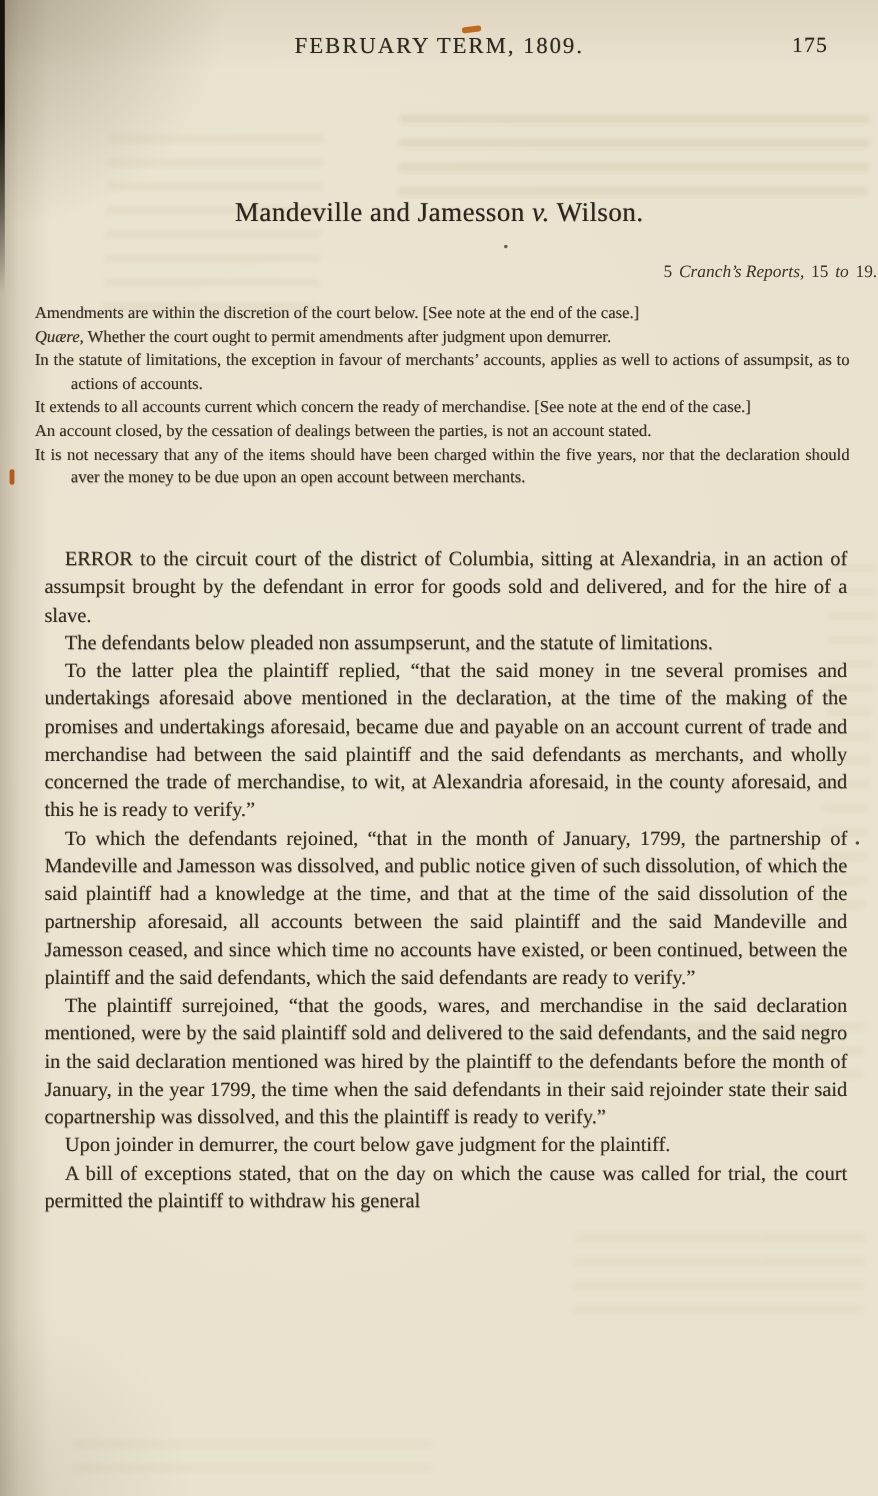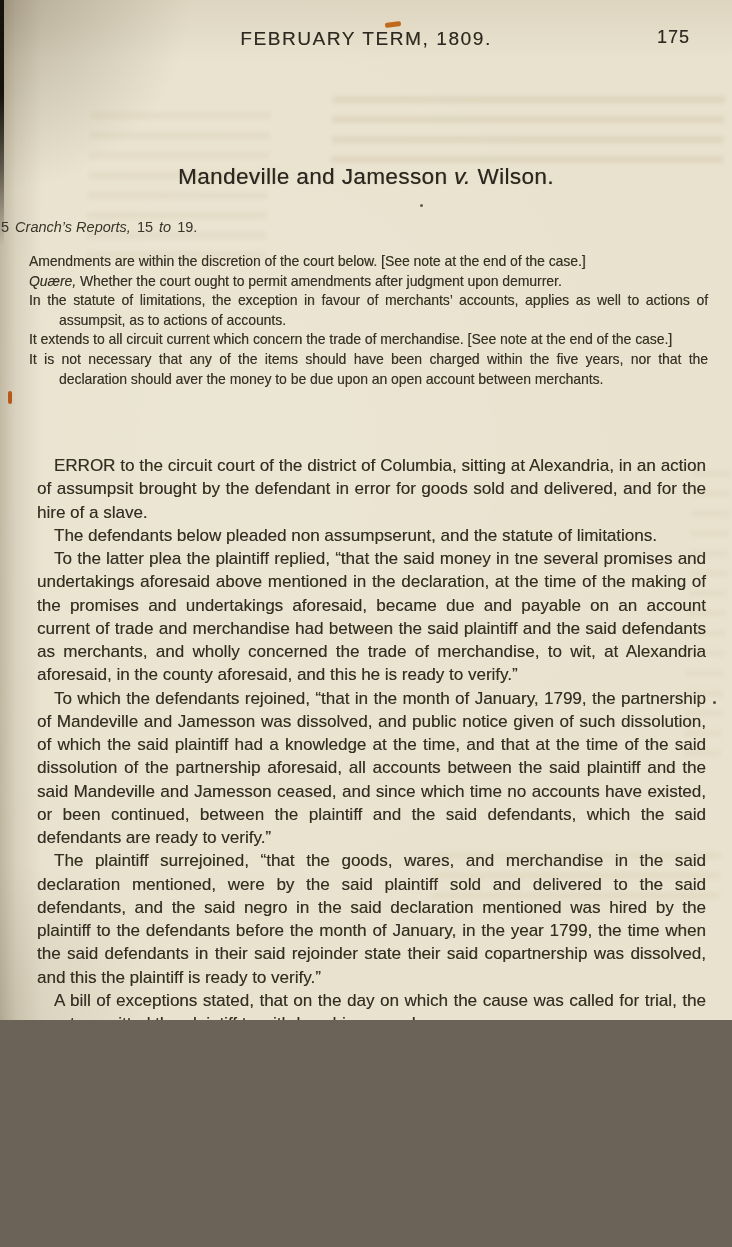--- a/index.html
+++ b/index.html
@@ -1,20 +1,20 @@
 <!DOCTYPE html>
 <html><head>
 <meta charset="utf-8">
 <style>
   html,body{margin:0;padding:0;background:#6b6358;}
   .page{
     position:relative;
-    width:732px;height:1020px;
+    width:732px;height:1247px;
     margin:0 auto;
-    font-family:Liberation Sans, sans-serif;
+    font-family:Liberation Serif, serif;
     color:#332d23;
     background:
       radial-gradient(ellipse at 35% 45%, rgba(255,255,255,0.12), rgba(255,255,255,0) 62%),
       radial-gradient(circle at 0% 0%, rgba(82,70,48,0.30), rgba(82,70,48,0) 190px),
       radial-gradient(circle at 0% 100%, rgba(82,70,48,0.12), rgba(82,70,48,0) 160px),
       linear-gradient(90deg, rgba(95,80,52,0.30) 0px, rgba(95,80,52,0.12) 16px, rgba(95,80,52,0) 42px),
       linear-gradient(180deg, rgba(120,100,70,0.10) 0px, rgba(120,100,70,0) 60px),
       #e9e2ce;
     overflow:hidden;
   }
@@ -34,21 +34,21 @@
     font-size:18px;letter-spacing:1px;color:#2e2920;
   }
   .case-title{
     position:absolute;top:164px;left:0;width:100%;
     text-align:center;font-size:22.5px;letter-spacing:0.4px;
     color:#2b261d;margin:0;font-weight:normal;
     text-shadow:0.4px 0.4px 0.7px rgba(43,38,29,0.55);
   }
   .citation{
     position:absolute;top:219px;left:0;width:100%;
-    text-align:left;font-size:14.5px;color:#3a342a;
+    text-align:right;font-size:14.5px;color:#3a342a;
   }
   .citation .it{font-style:italic;}
   .citation span{padding:0 1px;}
 
   .headnotes{
     position:absolute;top:252px;left:29px;width:679px;
     font-size:13.9px;line-height:19.6px;text-align:justify;
     color:#363025;
   }
   .headnote{padding-left:30px;text-indent:-30px;margin:0;}
@@ -113,32 +113,33 @@
     <span class="it">Cranch’s Reports,</span>
     <span>15</span>
     <span class="it">to</span>
     <span>19.</span>
   </div>
 
   <div class="headnotes ink" id="headnotes">
       <p class="headnote">Amendments are within the discretion of the court below.  [See note at the end of the case.]</p>
       <p class="headnote"><span class="lead-italic">Quære,</span> Whether the court ought to permit amendments after judgment upon demurrer.</p>
       <p class="headnote">In the statute of limitations, the exception in favour of merchants’ accounts, applies as well to actions of assumpsit, as to actions of accounts.</p>
-      <p class="headnote">It extends to all circuit current which concern the trade of merchandise.  [See note at the end of the case.]</p>
+      <p class="headnote">It extends to all accounts current which concern the ready of merchandise.  [See note at the end of the case.]</p>
+      <p class="headnote">An account closed, by the cessation of dealings between the parties, is not an account stated.</p>
       <p class="headnote">It is not necessary that any of the items should have been charged within the five years, nor that the declaration should aver the money to be due upon an open account between merchants.</p>
     </div>
 
   <div class="body-text ink" id="body-paragraphs">
       <p>ERROR to the circuit court of the district of Columbia, sitting at Alexandria, in an action of assumpsit brought by the defendant in error for goods sold and delivered, and for the hire of a slave.</p>
       <p>The defendants below pleaded non assumpserunt, and the statute of limitations.</p>
       <p>To the latter plea the plaintiff replied, “that the said money in tne several promises and undertakings aforesaid above mentioned in the declaration, at the time of the making of the promises and undertakings aforesaid, became due and payable on an account current of trade and merchandise had between the said plaintiff and the said defendants as merchants, and wholly concerned the trade of merchandise, to wit, at Alexandria aforesaid, in the county aforesaid, and this he is ready to verify.”</p>
       <p>To which the defendants rejoined, “that in the month of January, 1799, the partnership of Mandeville and Jamesson was dissolved, and public notice given of such dissolution, of which the said plaintiff had a knowledge at the time, and that at the time of the said dissolution of the partnership aforesaid, all accounts between the said plaintiff and the said Mandeville and Jamesson ceased, and since which time no accounts have existed, or been continued, between the plaintiff and the said defendants, which the said defendants are ready to verify.”</p>
       <p>The plaintiff surrejoined, “that the goods, wares, and merchandise in the said declaration mentioned, were by the said plaintiff sold and delivered to the said defendants, and the said negro in the said declaration mentioned was hired by the plaintiff to the defendants before the month of January, in the year 1799, the time when the said defendants in their said rejoinder state their said copartnership was dissolved, and this the plaintiff is ready to verify.”</p>
+      <p>Upon joinder in demurrer, the court below gave judgment for the plaintiff.</p>
       <p>A bill of exceptions stated, that on the day on which the cause was called for trial, the court permitted the plaintiff to withdraw his general</p>
-      <p>Upon joinder in demurrer, the court below gave judgment for the plaintiff.</p>
     </div>
 
   <span class="accent-mark mark-top"></span>
   <span class="accent-mark mark-left"></span>
   <span class="accent-mark speck-a"></span>
   <span class="accent-mark speck-b"></span>
 
 </div>
 
 </body></html>

